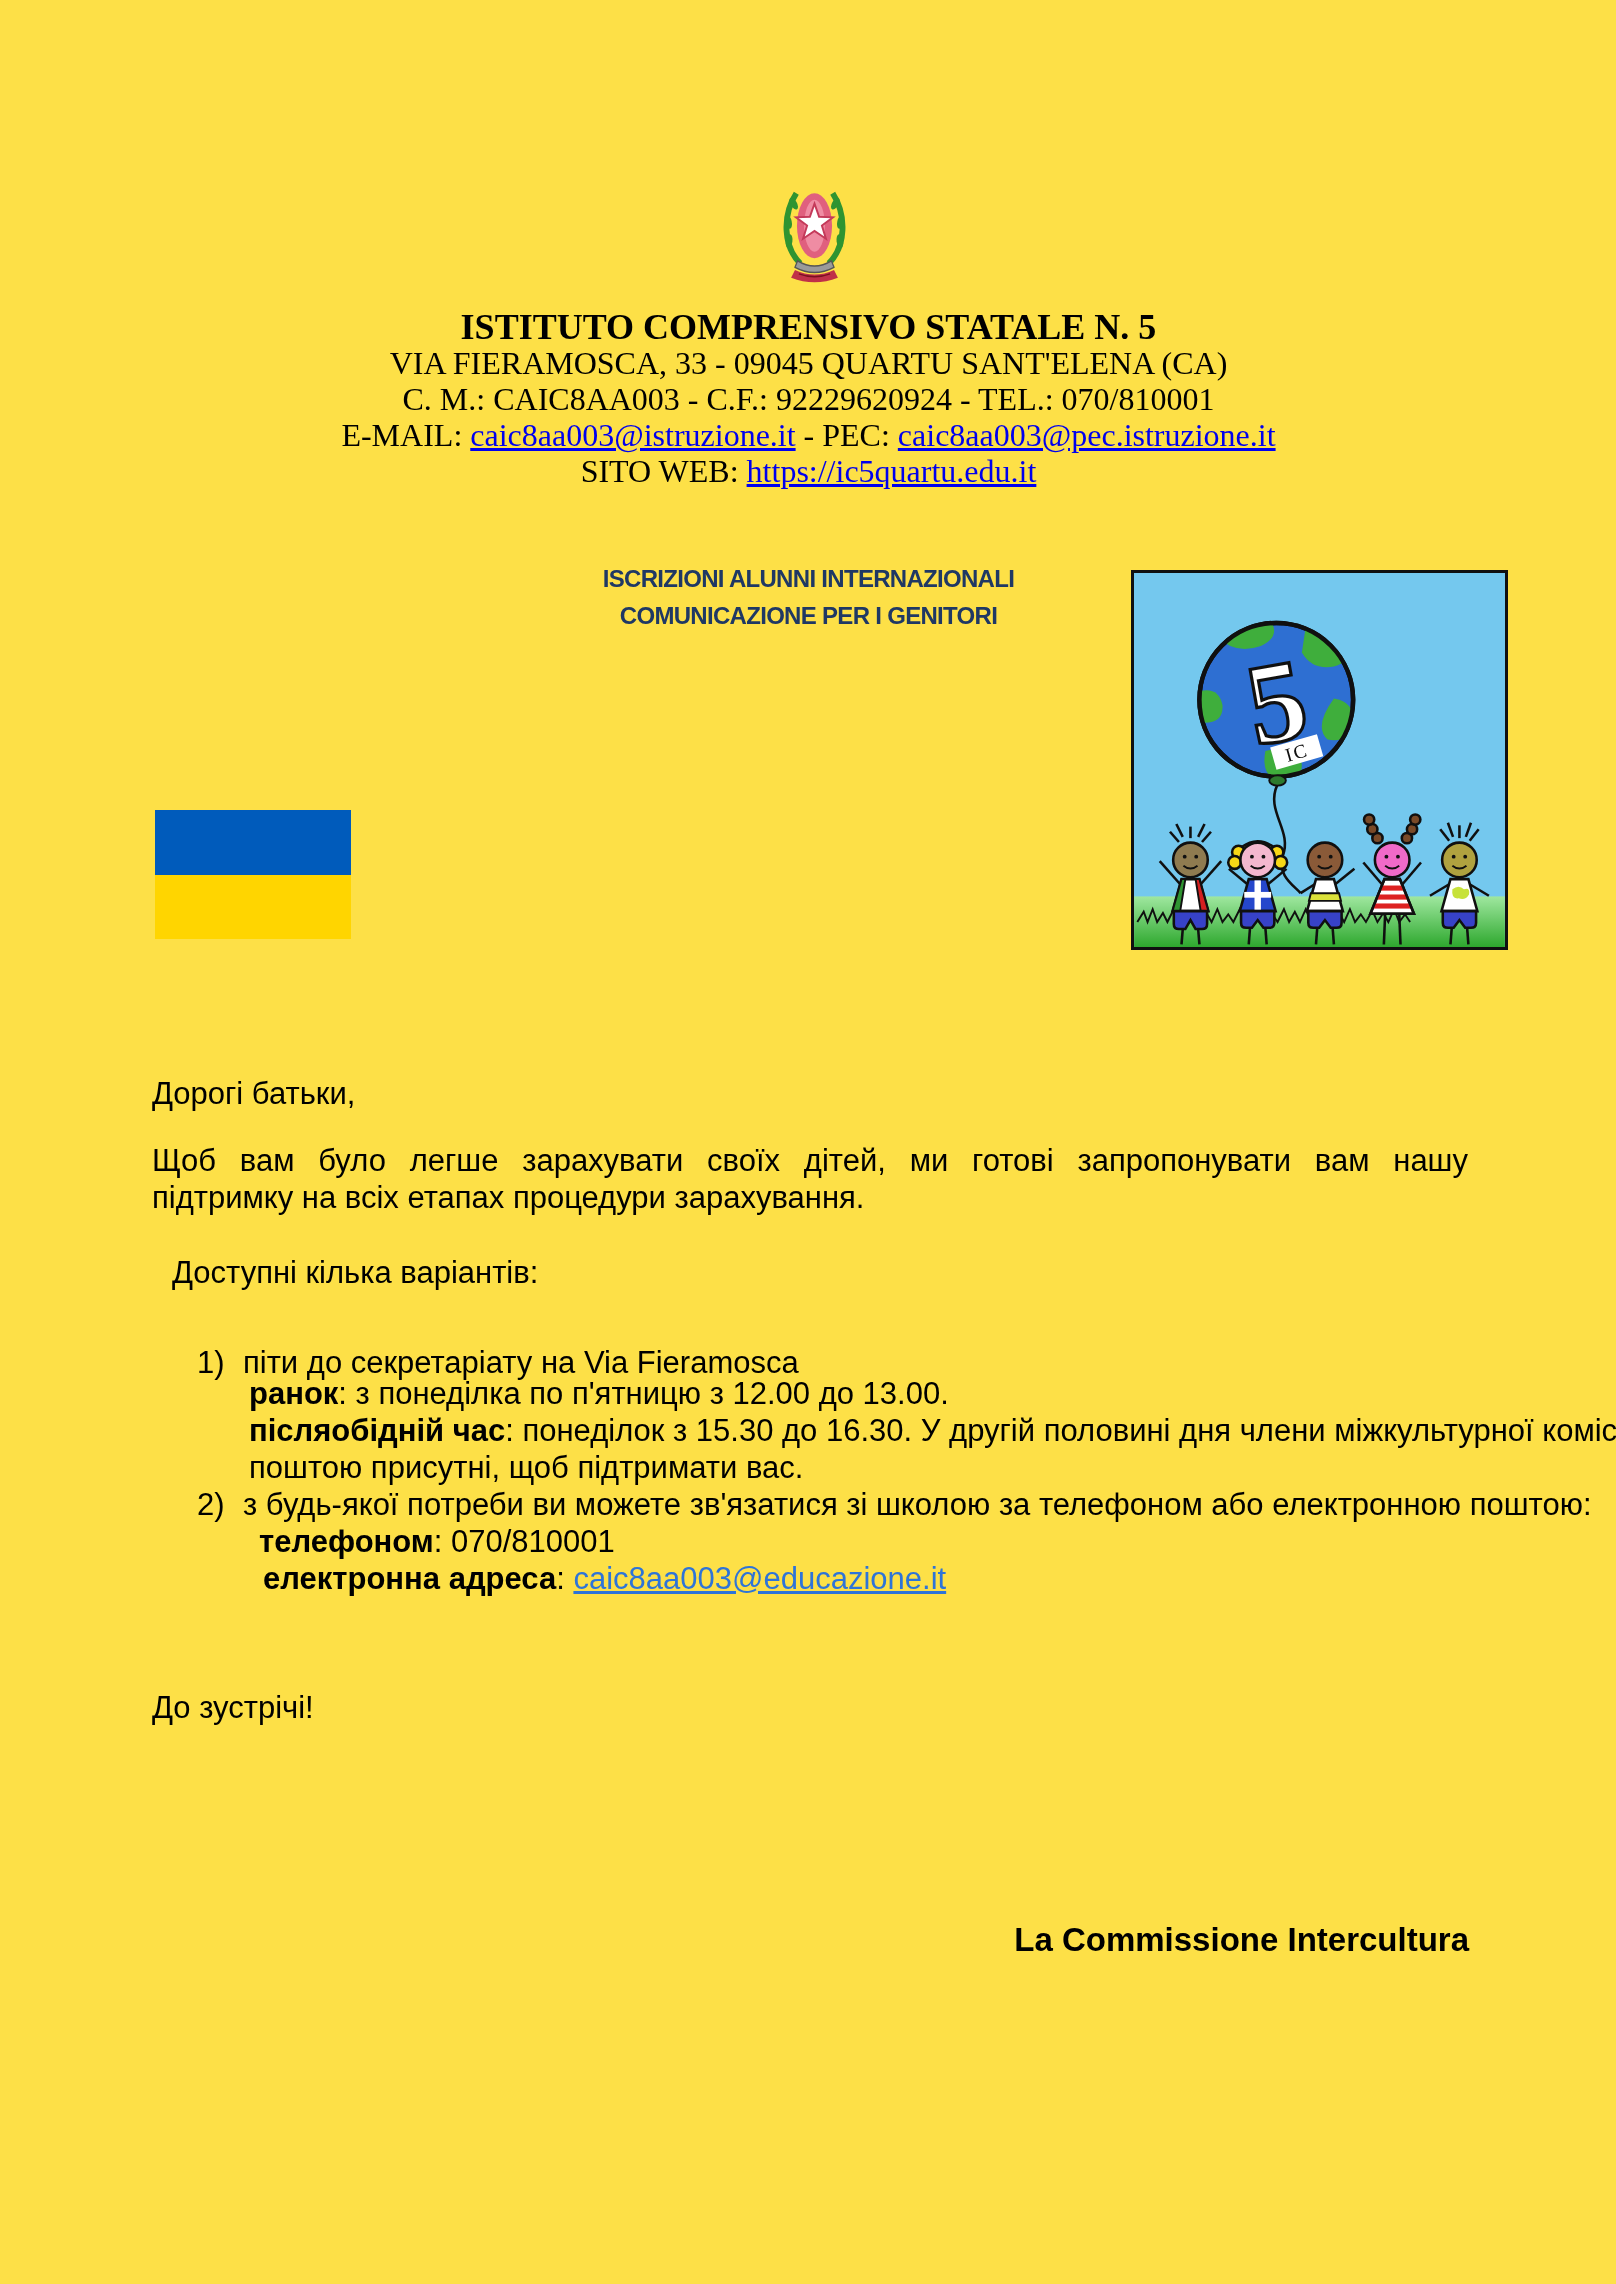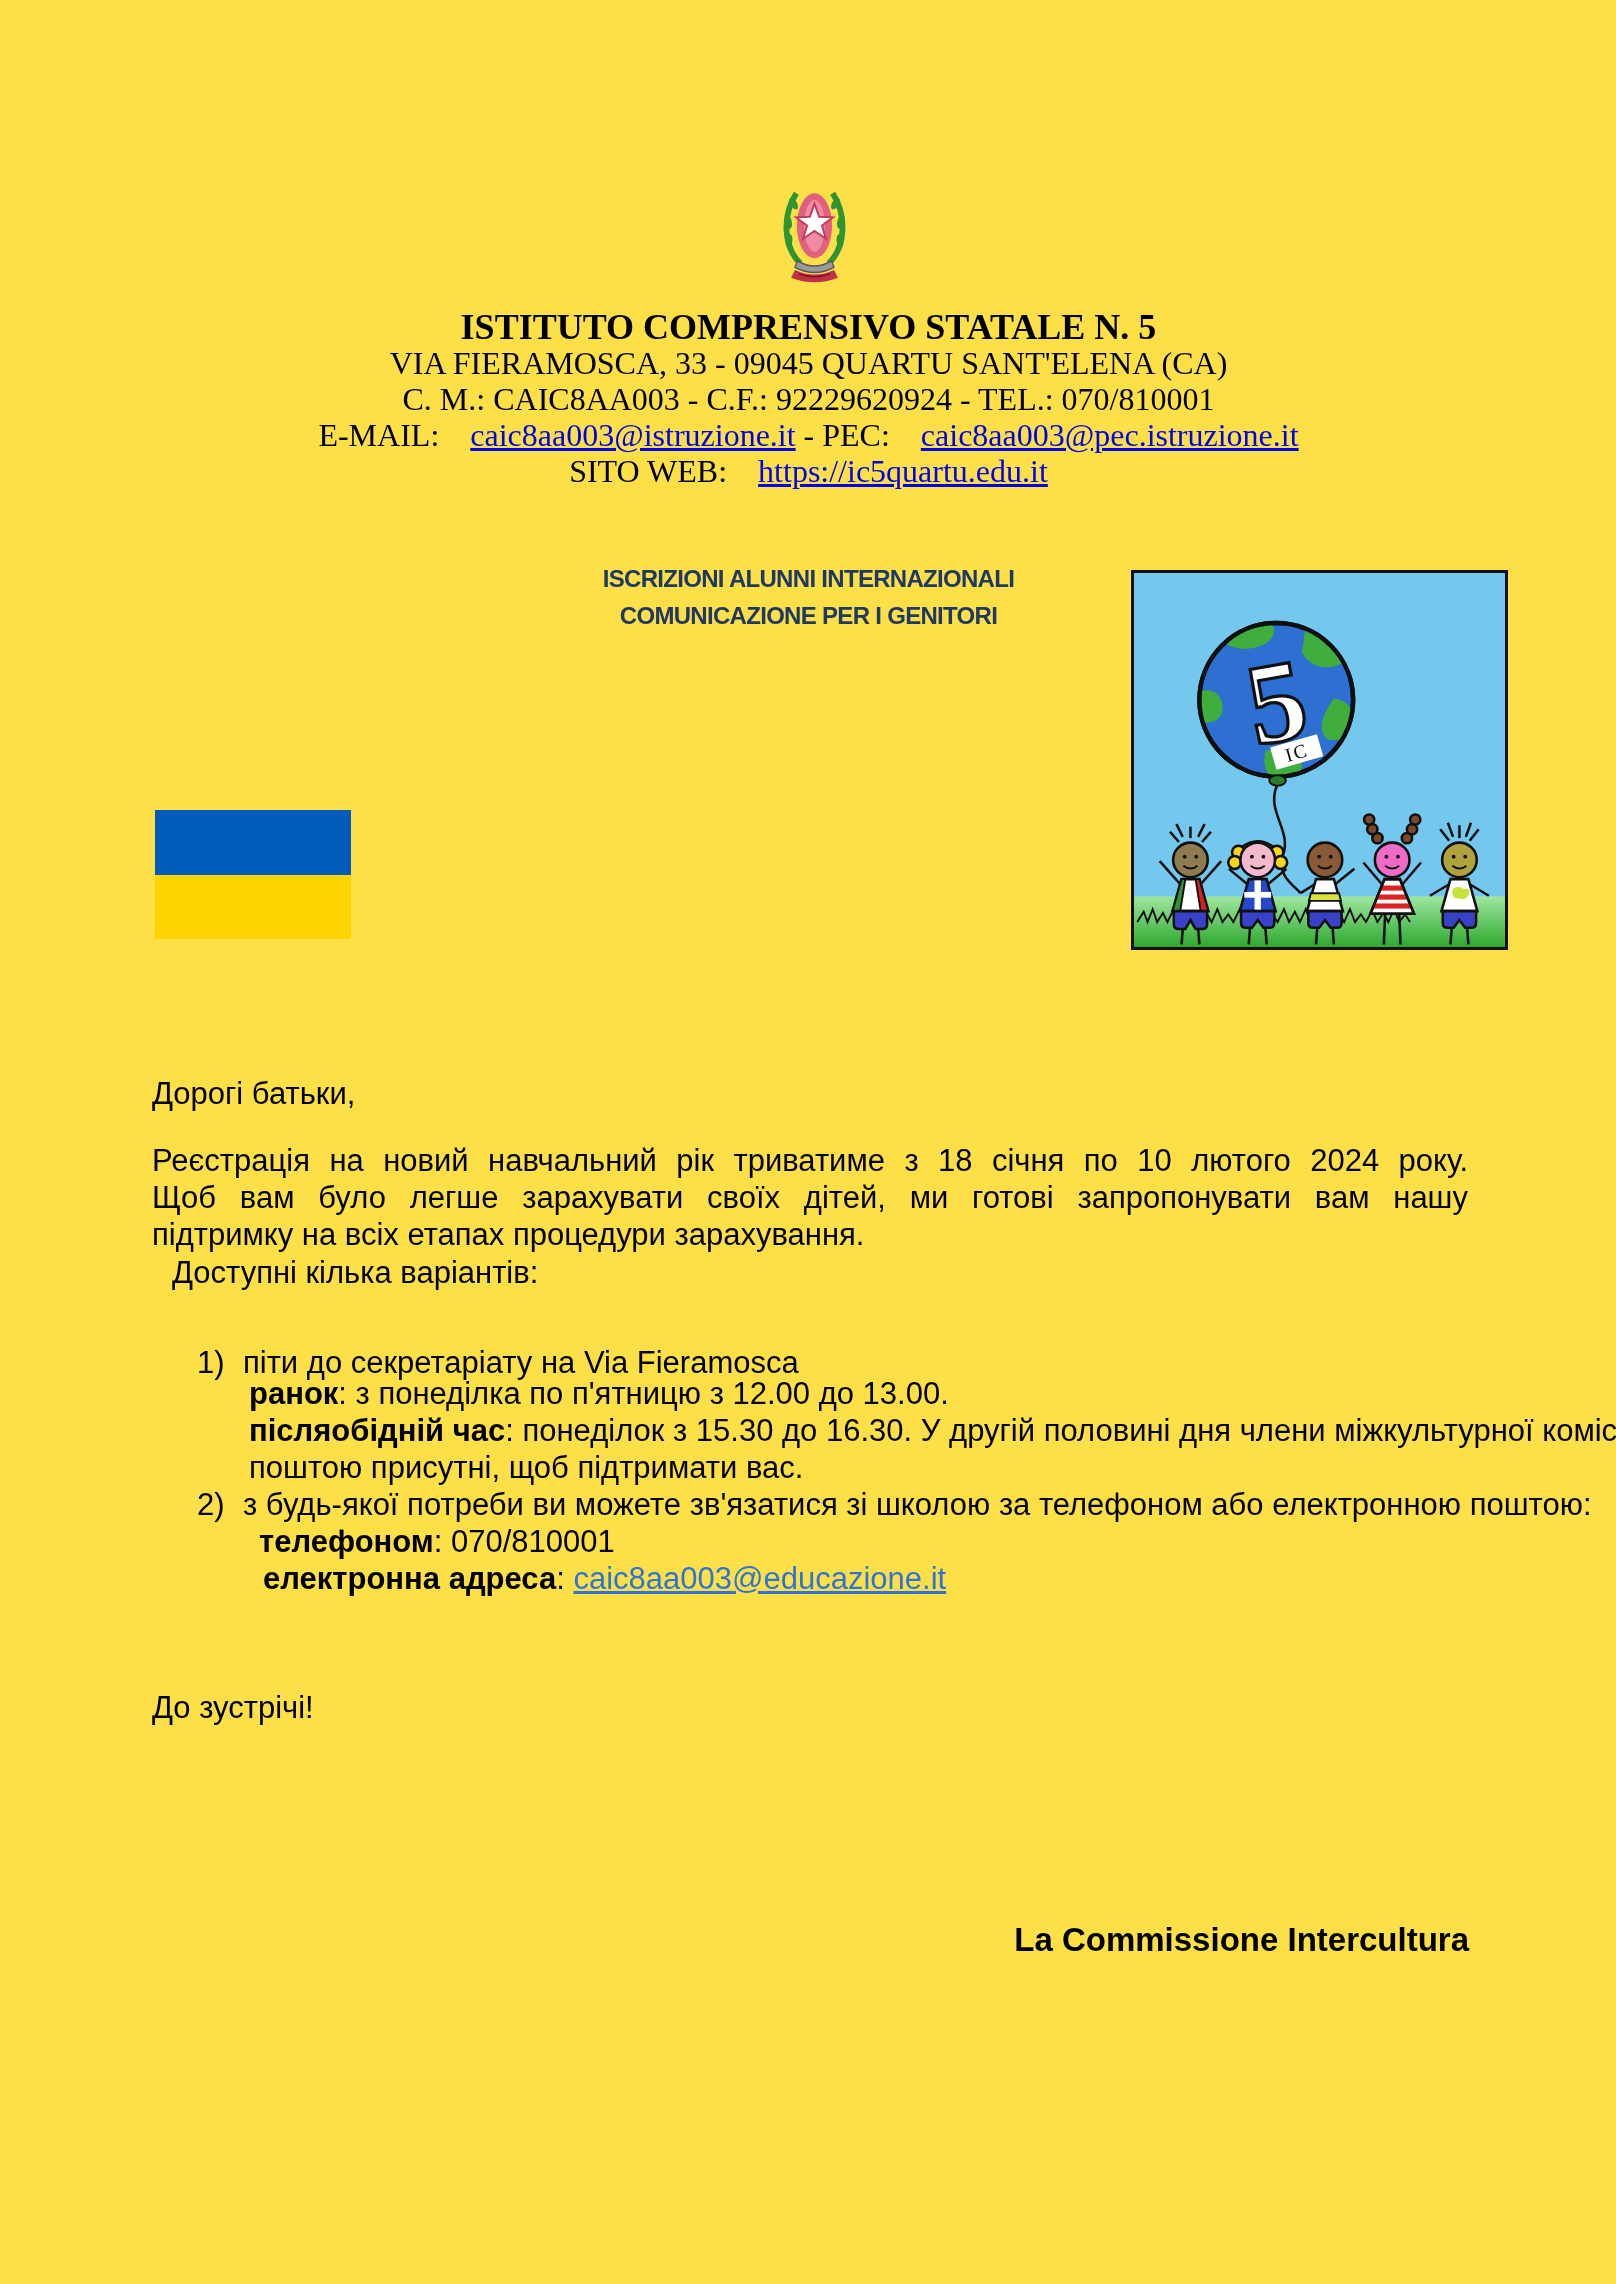--- a/index.html
+++ b/index.html
@@ -16,21 +16,21 @@
   .letterhead{
     left:0; right:0; top:309px;
     text-align:center;
     font-family:"Liberation Serif", serif;
     font-size:32px; line-height:36px;
     color:#000;
   }
   .letterhead .school-name{
     font-weight:bold; font-size:36px; line-height:36px;
   }
-  a.hlink{ color:#0000ee; text-decoration:underline; cursor:pointer;margin-left:23px;}
+  a.hlink{ color:#0000ee; text-decoration:underline; cursor:pointer;}
   a.doclink{ color:#2e74d8; text-decoration:underline; cursor:pointer;}
   
   .notice{
     left:0; right:0; top:560px;
     text-align:center;
     font-weight:700;
     font-size:24px; line-height:37px;
     letter-spacing:-0.7px;
   }
   
@@ -228,21 +228,20 @@
   </div>
 
   <div class="abs flag">
     <div class="half" style="background:#005BBB;"></div>
     <div class="half" style="background:#FFD500;"></div>
   </div>
 
   <div class="abs bodytext" style="left:152px;top:1075px;">Дорогі батьки,</div>
 
   <div class="abs bodytext" style="left:152px;top:1142px;width:1316px;">
-    <div class="jline">Реєстрація на новий навчальний рік триватиме з 18 січня по 10 лютого 2024 року.</div>
     <div class="jline">Щоб вам було легше зарахувати своїх дітей, ми готові запропонувати вам нашу</div>
     <div>підтримку на всіх етапах процедури зарахування.</div>
   </div>
 
   <div class="abs bodytext" style="left:152px;top:1254px;margin-left:20px;">Доступні кілька варіантів:</div>
 
   <div class="abs bodytext" style="left:197px;top:1344px;"><span class="num">1)</span><span>піти до секретаріату на Via Fieramosca</span></div>
   <div class="abs bodytext" style="left:249px;top:1375px;"><span class="b">ранок</span><span>: з понеділка по п'ятницю з 12.00 до 13.00.</span></div>
   <div class="abs bodytext" style="left:249px;top:1412px;white-space:nowrap;"><span class="b">післяобідній час</span><span>: понеділок з 15.30 до 16.30. У другій половині дня члени міжкультурної комісії</span></div>
   <div class="abs bodytext" style="left:249px;top:1449px;">поштою присутні, щоб підтримати вас.</div>

